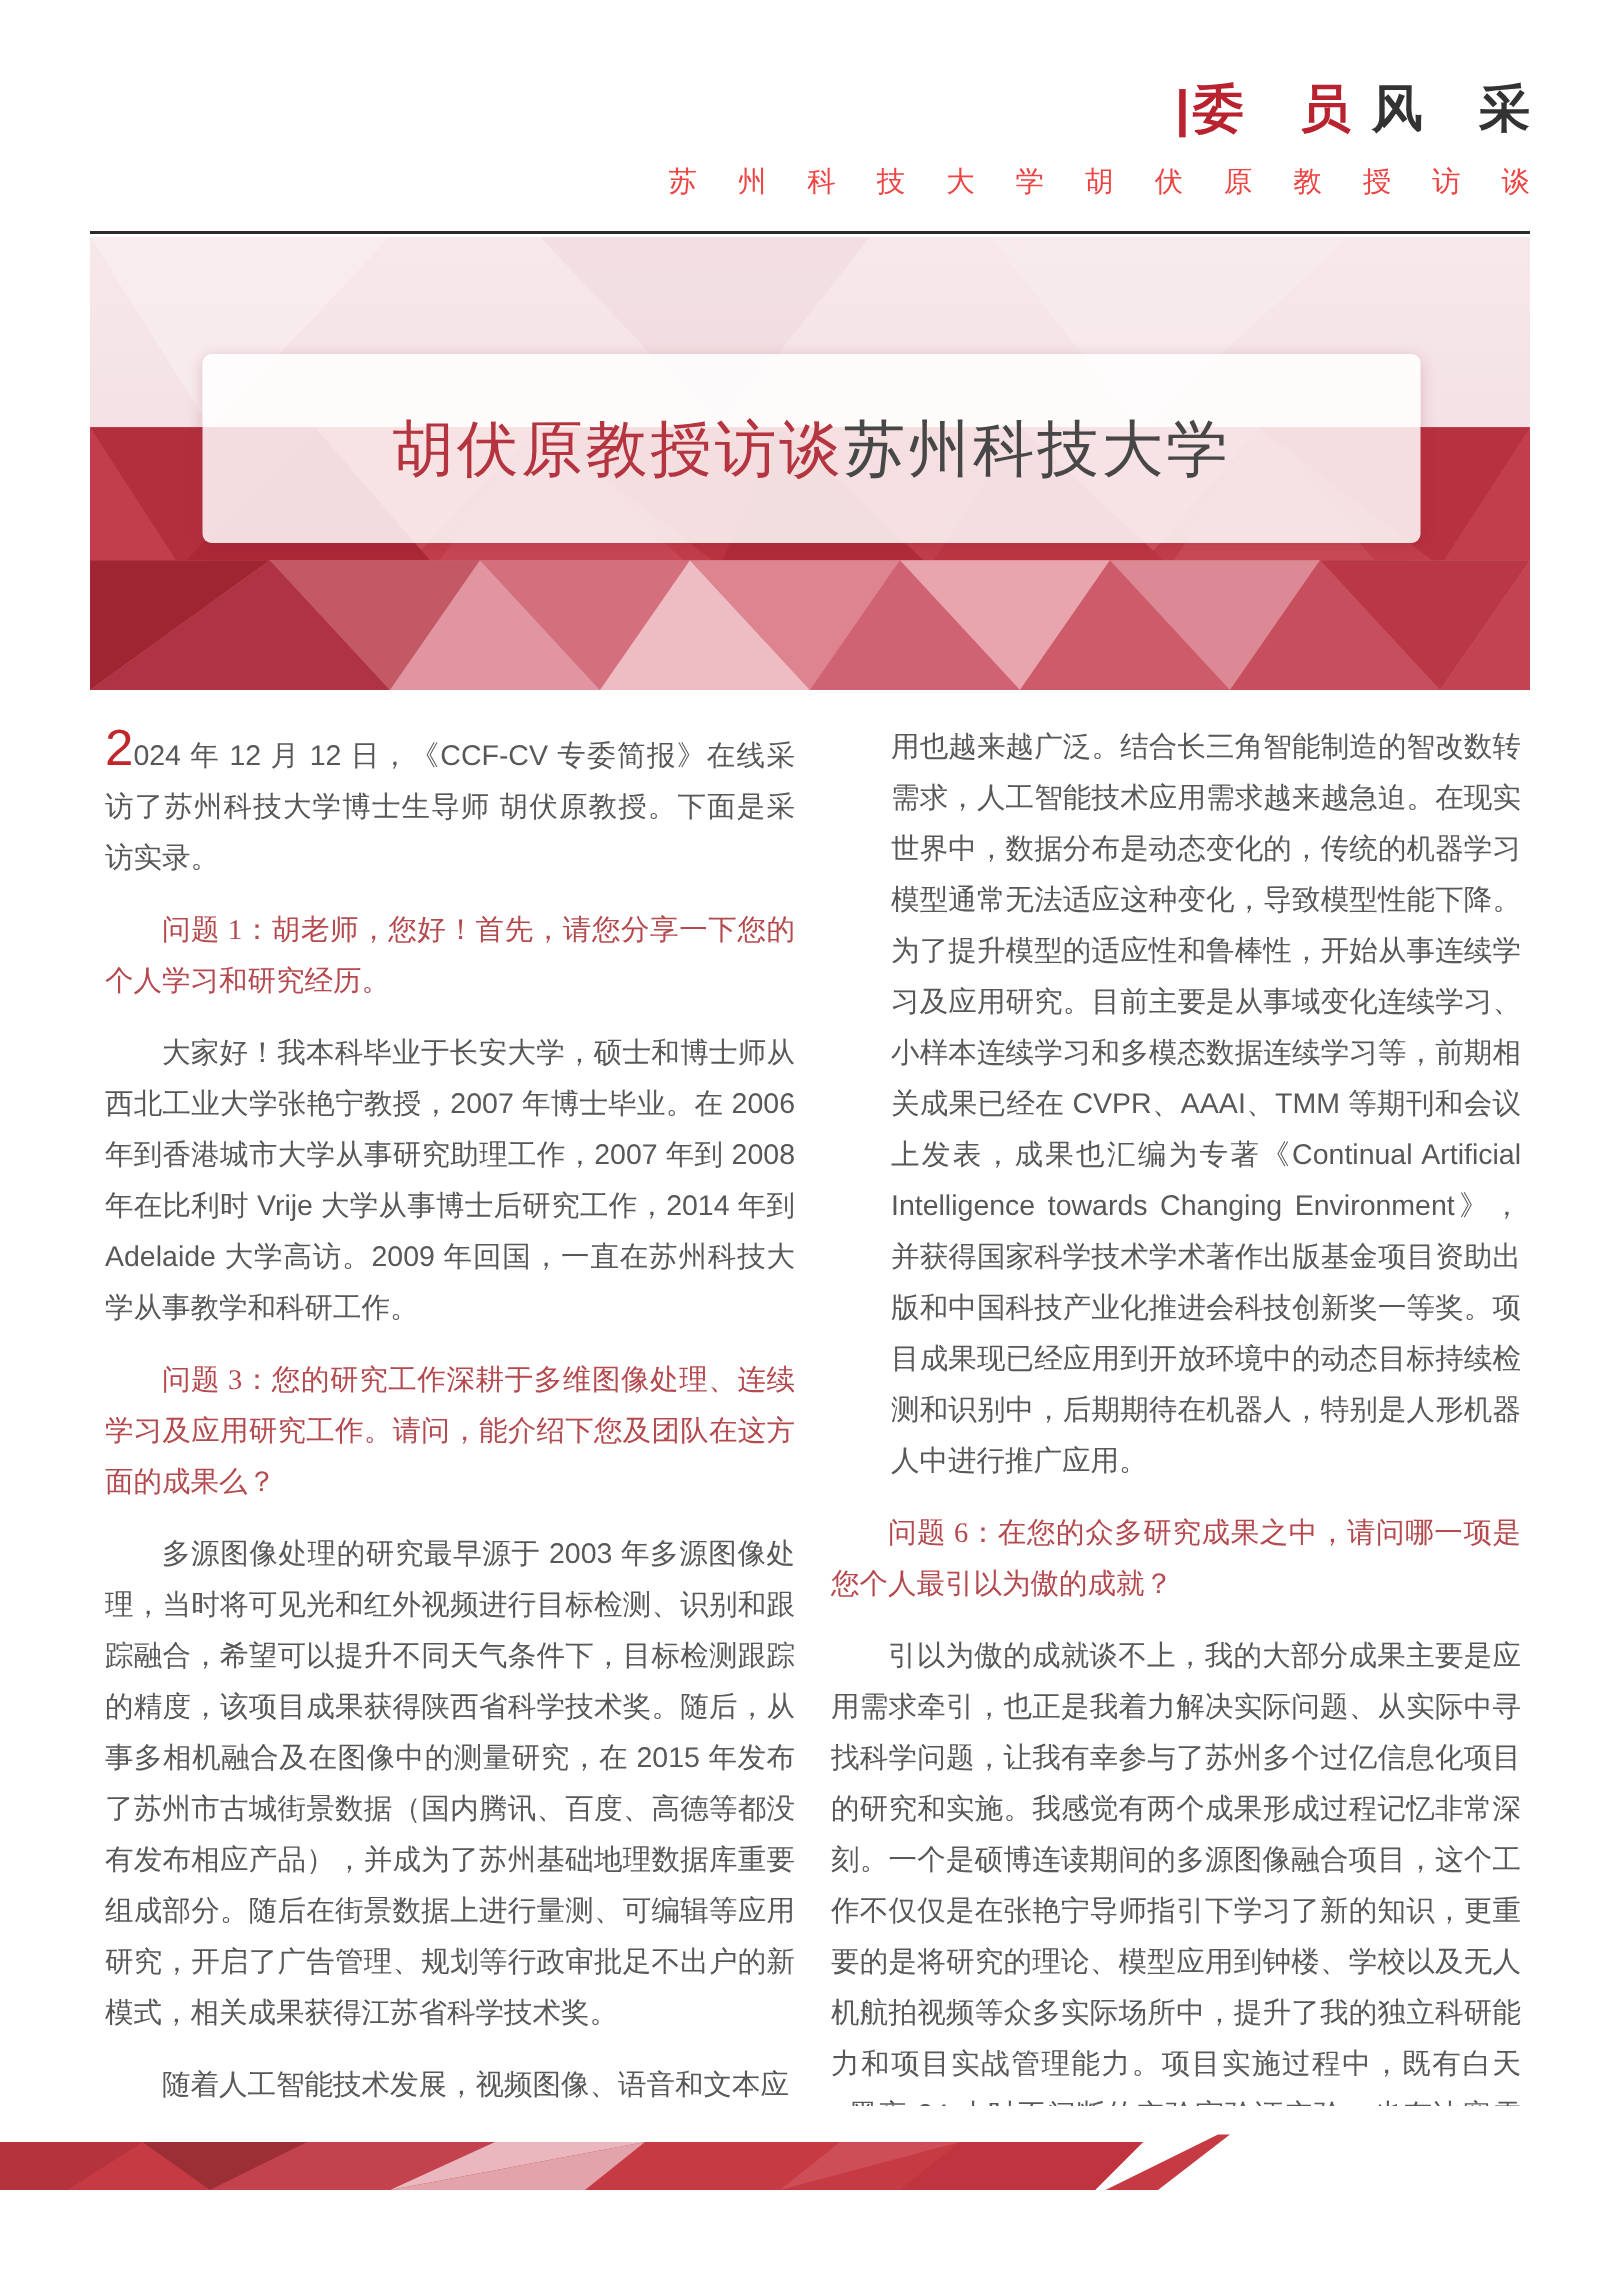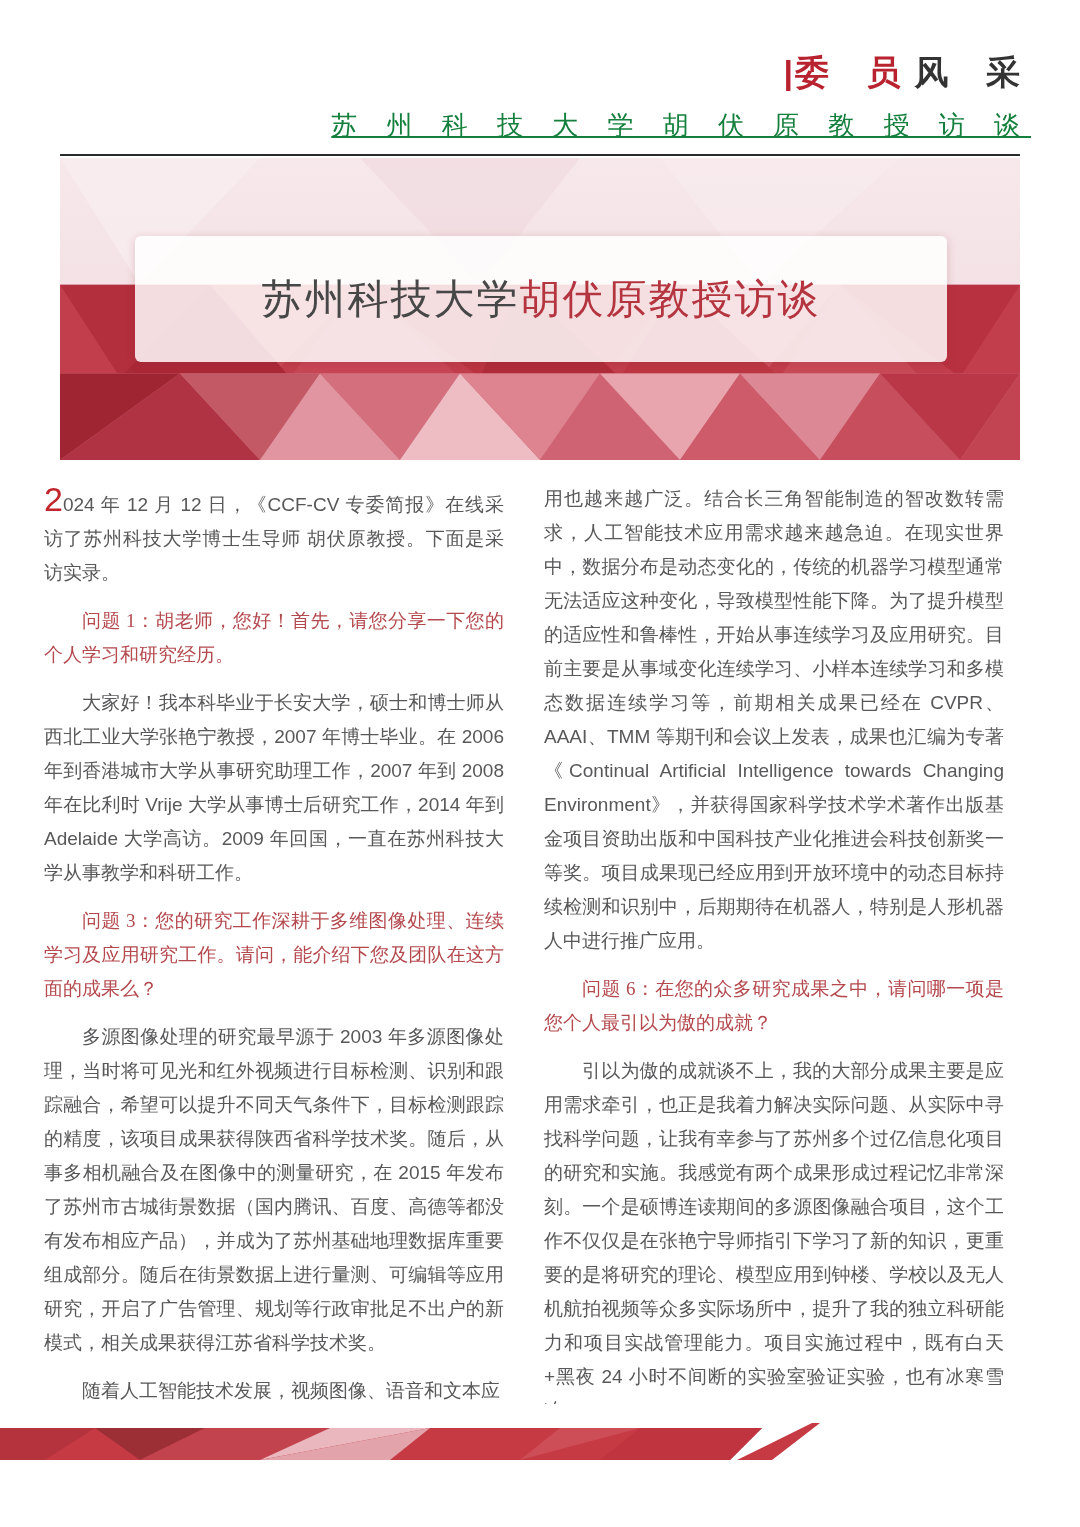--- a/index.html
+++ b/index.html
@@ -5,43 +5,43 @@
   html,body{margin:0;padding:0;background:#ffffff;}
   .page{position:relative;width:1080px;height:1527px;background:#ffffff;overflow:hidden;
         font-family:"Liberation Sans", sans-serif;}
 
   
   .masthead{position:absolute;top:50px;right:60px;text-align:right;}
   .tag{font-size:34px;font-weight:bold;letter-spacing:14px;margin-right:-14px;white-space:nowrap;}
   .tag-bar{color:#b9232f;font-weight:bold;letter-spacing:2px;}
   .tag-red{color:#b9232f;}
   .tag-dark{color:#333333;}
-  .subtitle{margin-top:12px;font-size:26px;color:#15803d;letter-spacing:11px;margin-right:-11px;white-space:nowrap;text-decoration:underline;}
+  .subtitle{margin-top:12px;font-size:19px;color:#ef4444;letter-spacing:11px;margin-right:-11px;white-space:nowrap;}
 
   .divider{position:absolute;top:154px;left:60px;width:960px;height:2px;background:#2b2b2b;}
 
   
   .banner{position:absolute;top:158px;left:60px;width:960px;height:302px;overflow:hidden;}
   .banner svg{position:absolute;inset:0;display:block;}
   .title-box{position:absolute;left:75px;top:78px;width:812px;height:126px;
              background:rgba(255,255,255,0.84);border-radius:6px;
              box-shadow:0 2px 10px rgba(140,40,55,0.22);
              display:flex;align-items:center;justify-content:center;}
   .title-box .t{font-size:41px;letter-spacing:2px;white-space:nowrap;}
   .t-dark{color:#474747;}
   .t-red{color:#b4353f;}
 
   
-  .columns{position:absolute;top:482px;left:44px;width:960px;height:922px;
-           display:flex;gap:40px;}
+  .columns{position:absolute;top:482px;left:70px;width:960px;height:922px;
+           display:flex;gap:24px;}
   .col{width:460px;height:922px;overflow:hidden;}
   .col p{margin:0 0 14px 0;font-size:19px;line-height:34px;color:#58585a;
          text-align:justify;text-justify:inter-ideograph;}
   .col p.a{text-indent:2em;}
-  .col p.cont{text-indent:0;}
+  .col p.cont{text-indent:0;margin-left:40px;}
   .col p.q{font-family:Liberation Serif, serif;color:#b4494e;text-indent:2em;}
   .dropcap{font-size:34px;line-height:1;color:#c0262c;}
 
   
   .footer{position:absolute;left:0;top:1414px;width:1080px;height:60px;}
   .footer svg{position:absolute;left:0;top:0;display:block;}
 </style>
 </head>
 <body>
 
@@ -90,22 +90,22 @@
       <polygon points="400,214 540,214 480,300" fill="#dd8490"></polygon>
       <polygon points="480,300 540,214 620,300" fill="#d06373"></polygon>
       <polygon points="540,214 680,214 620,300" fill="#e8a5ae"></polygon>
       <polygon points="620,300 680,214 760,300" fill="#cd5b6a"></polygon>
       <polygon points="680,214 820,214 760,300" fill="#dd8995"></polygon>
       <polygon points="760,300 820,214 900,300" fill="#c74e5d"></polygon>
       <polygon points="820,214 960,214 900,300" fill="#b93747"></polygon>
       <polygon points="900,300 960,214 960,300" fill="#c24352"></polygon>
     </svg>
     <div class="title-box">
-      <span class="t t-dark">苏州科技大学</span>
-        <span class="t t-red">胡伏原教授访谈</span>
+      <span class="t t-red">胡伏原教授访谈</span>
+        <span class="t t-dark">苏州科技大学</span>
     </div>
   </div>
 
   <main class="columns">
     <div class="col">
       <p class="intro"><span class="dropcap">2</span><span>024 年 12 月 12 日，《CCF-CV 专委简报》在线采访了苏州科技大学博士生导师 胡伏原教授。下面是采访实录。</span></p>
       <p class="q">问题 1：胡老师，您好！首先，请您分享一下您的个人学习和研究经历。</p>
       <p class="a">大家好！我本科毕业于长安大学，硕士和博士师从西北工业大学张艳宁教授，2007 年博士毕业。在 2006 年到香港城市大学从事研究助理工作，2007 年到 2008 年在比利时 Vrije 大学从事博士后研究工作，2014 年到 Adelaide 大学高访。2009 年回国，一直在苏州科技大学从事教学和科研工作。</p>
       <p class="q">问题 3：您的研究工作深耕于多维图像处理、连续学习及应用研究工作。请问，能介绍下您及团队在这方面的成果么？</p>
       <p class="a">多源图像处理的研究最早源于 2003 年多源图像处理，当时将可见光和红外视频进行目标检测、识别和跟踪融合，希望可以提升不同天气条件下，目标检测跟踪的精度，该项目成果获得陕西省科学技术奖。随后，从事多相机融合及在图像中的测量研究，在 2015 年发布了苏州市古城街景数据（国内腾讯、百度、高德等都没有发布相应产品），并成为了苏州基础地理数据库重要组成部分。随后在街景数据上进行量测、可编辑等应用研究，开启了广告管理、规划等行政审批足不出户的新模式，相关成果获得江苏省科学技术奖。</p>

